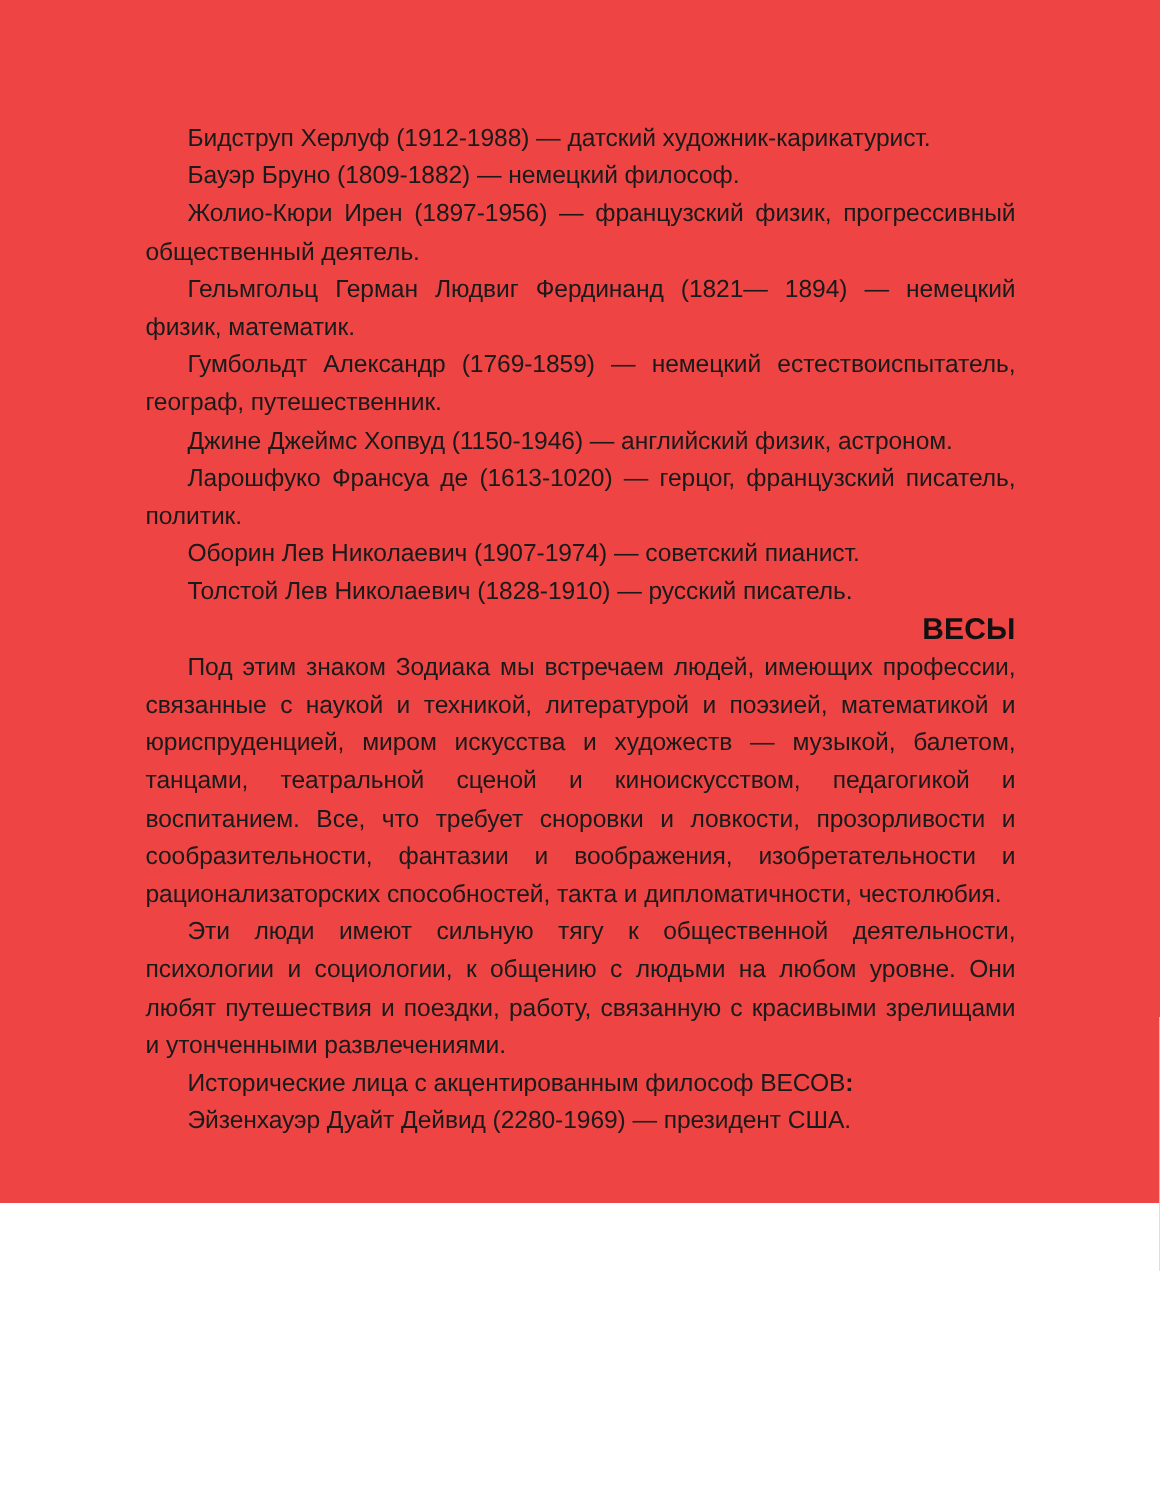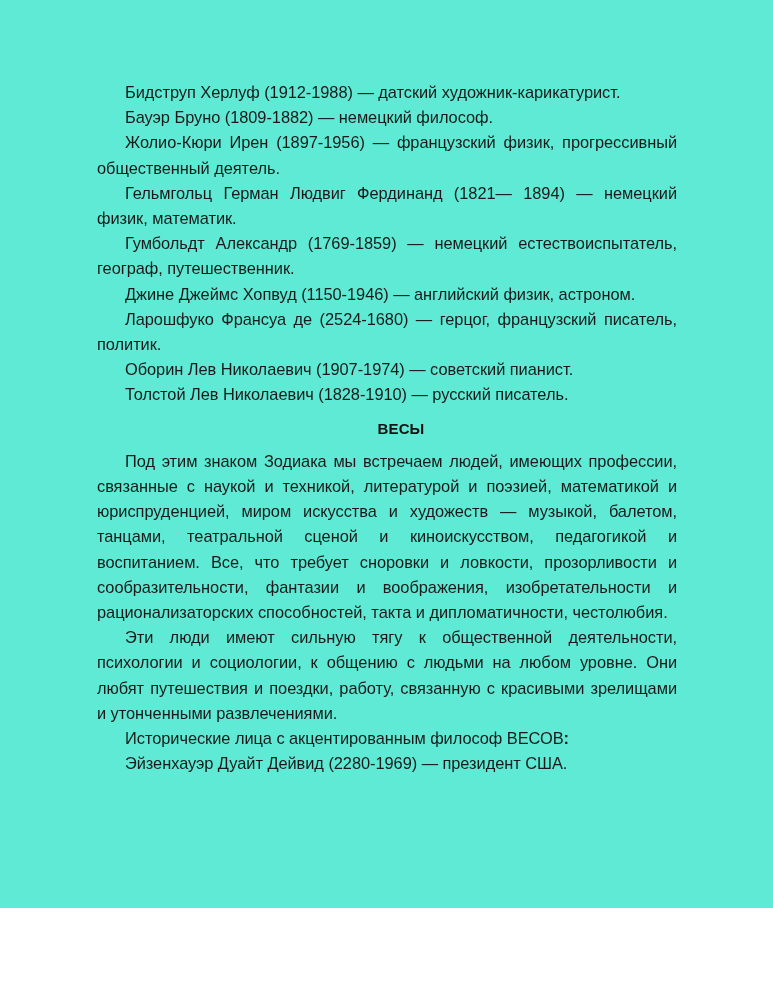--- a/index.html
+++ b/index.html
@@ -10,22 +10,22 @@
   body {
     width: 773px;
     height: 1000px;
     font-family: "Liberation Sans", "DejaVu Sans", sans-serif;
     color: #1a1a1a;
     overflow: hidden;
   }
   .page {
     position: relative;
     width: 773px;
-    height: 908px;
-    background: #5eead4;
+    height: 802px;
+    background: #ef4444;
     box-sizing: border-box;
   }
   .text-column {
     position: absolute;
     left: 97px;
     top: 80px;
     width: 580px;
   }
   p.para {
     margin: 0;
@@ -36,27 +36,27 @@
     text-justify: inter-word;
     text-indent: 28px;
     letter-spacing: -0.05px;
     color: #1a1a1a;
     -webkit-font-smoothing: antialiased;
   }
   p.para.last-line-left {
     text-align-last: left;
   }
   h2.heading {
-    margin: 8px;
+    margin: 0;
     padding: 0;
-    font-size: 15px;
+    font-size: 20px;
     line-height: 25.2px;
     font-weight: bold;
     text-indent: 28px;
-    text-align: center;
+    text-align: right;
     color: #111111;
     letter-spacing: 0.1px;
   }
   .gap-before {
     margin-top: 25px;
   }
   .bold-colon {
     font-weight: bold;
   }
 </style>
@@ -65,21 +65,21 @@
 
 <div class="page">
   <div class="text-column">
 
     <p class="para last-line-left">Бидструп Херлуф (1912-1988) — датский художник-карикатурист.</p>
     <p class="para last-line-left">Бауэр Бруно (1809-1882) — немецкий философ.</p>
     <p class="para last-line-left">Жолио-Кюри Ирен (1897-1956) — французский физик, прогрессивный общественный деятель.</p>
     <p class="para last-line-left">Гельмгольц Герман Людвиг Фердинанд (1821— 1894) — немецкий физик, математик.</p>
     <p class="para last-line-left">Гумбольдт Александр (1769-1859) — немецкий естествоиспытатель, географ, путешественник.</p>
     <p class="para last-line-left">Джине Джеймс Хопвуд (1150-1946) — английский физик, астроном.</p>
-    <p class="para last-line-left">Ларошфуко Франсуа де (2524-1680) — герцог, французский писатель, политик.</p>
+    <p class="para last-line-left">Ларошфуко Франсуа де (1613-1020) — герцог, французский писатель, политик.</p>
     <p class="para last-line-left">Оборин Лев Николаевич (1907-1974) — советский пианист.</p>
     <p class="para last-line-left">Толстой Лев Николаевич (1828-1910) — русский писатель.</p>
 
     <h2 class="heading gap-before">ВЕСЫ</h2>
 
     <p class="para last-line-left">Под этим знаком Зодиака мы встречаем людей, имеющих профессии, связанные с наукой и техникой, литературой и поэзией, математикой и юриспруденцией, миром искусства и художеств — музыкой, балетом, танцами, театральной сценой и киноискусством, педагогикой и воспитанием. Все, что требует сноровки и ловкости, прозорливости и сообразительности, фантазии и воображения, изобретательности и рационализаторских способностей, такта и дипломатичности, честолюбия.</p>
     <p class="para last-line-left">Эти люди имеют сильную тягу к общественной деятельности, психологии и социологии, к общению с людьми на любом уровне. Они любят путешествия и поездки, работу, связанную с красивыми зрелищами и утонченными развлечениями.</p>
 
     <p class="para last-line-left"><span>Исторические лица с акцентированным философ ВЕСОВ</span><span class="bold-colon">:</span></p>
 

